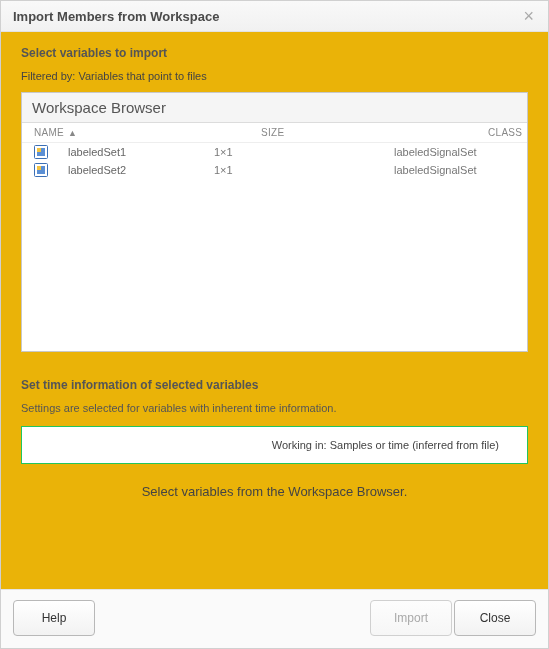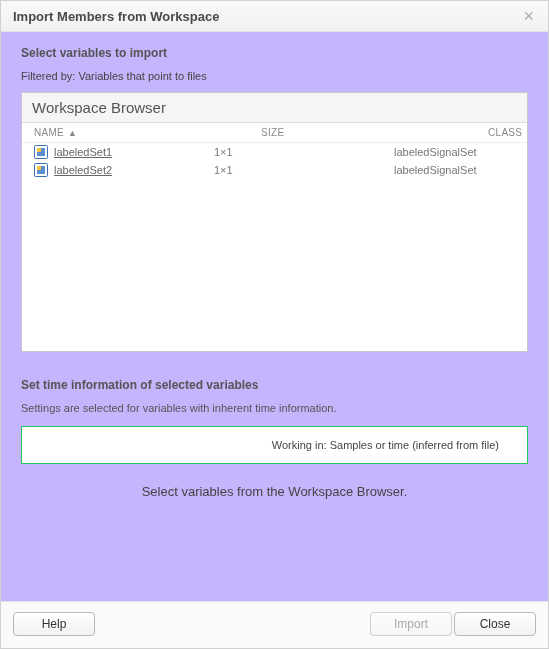--- a/index.html
+++ b/index.html
@@ -9,21 +9,21 @@
     font-size: 12px;
     background: #fff;
     width: 549px;
     height: 649px;
     overflow: hidden;
     color: #333;
   }
   .dialog {
     width: 549px;
     height: 649px;
-    background: #c4b5fd;
+    background: #eab308;
     border: 1px solid #d0d0d0;
     display: flex;
     flex-direction: column;
   }
   .titlebar {
     display: flex;
     align-items: center;
     justify-content: space-between;
     padding: 6px 10px 6px 12px;
     background: linear-gradient(#f9f9f9,#f1f1f1);
@@ -94,21 +94,21 @@
     color: #888;
   }
   .ws-row {
     display: flex;
     align-items: center;
     padding: 2px 12px;
     font-size: 11px;
     color: #777;
     cursor: pointer;
   }
-  .ws-row .col-name { display:flex; align-items:center; gap:6px; color:#666;text-decoration:underline;}
+  .ws-row .col-name { display:flex; align-items:center; gap:20px; color:#666;}
   .var-icon {
     width: 14px;
     height: 14px;
     display: inline-flex;
     align-items: center;
     justify-content: center;
     flex-shrink: 0;
   }
   .var-icon svg { width:14px; height:14px; }
   .gap { height: 26px; }
@@ -136,21 +136,21 @@
     display: flex;
     align-items: center;
     justify-content: space-between;
     padding: 10px 12px 12px 12px;
     border-top: 1px solid #e4e4e4;
     background: #fafafa;
   }
   .footer .right { display:flex; gap:2px;}
   button.btn {
     min-width: 82px;
-    height: 24px;
+    height: 36px;
     border: 1px solid #b8b8b8;
     border-radius: 4px;
     background: linear-gradient(#ffffff,#f2f2f2);
     font-size: 12px;
     color: #333;
     cursor: pointer;
     padding: 0 12px;
   }
   button.btn[disabled] {
     color: #aaa;

